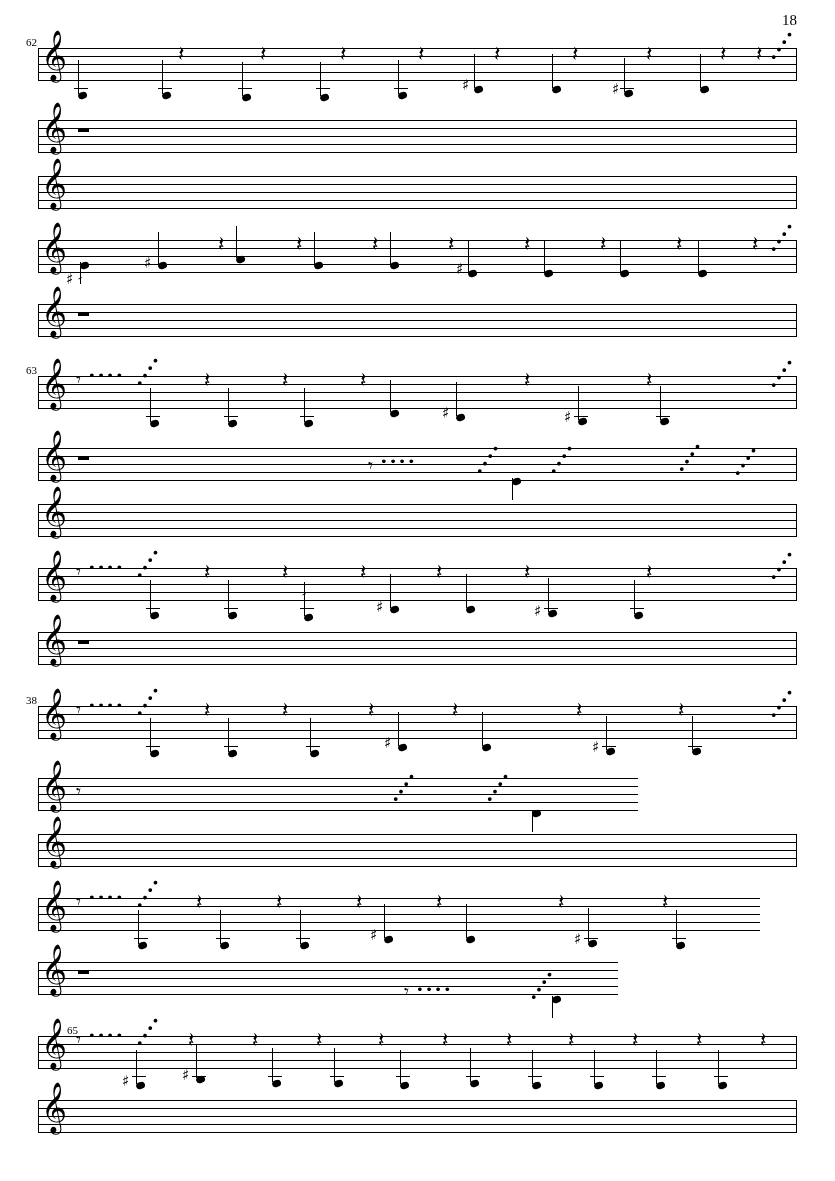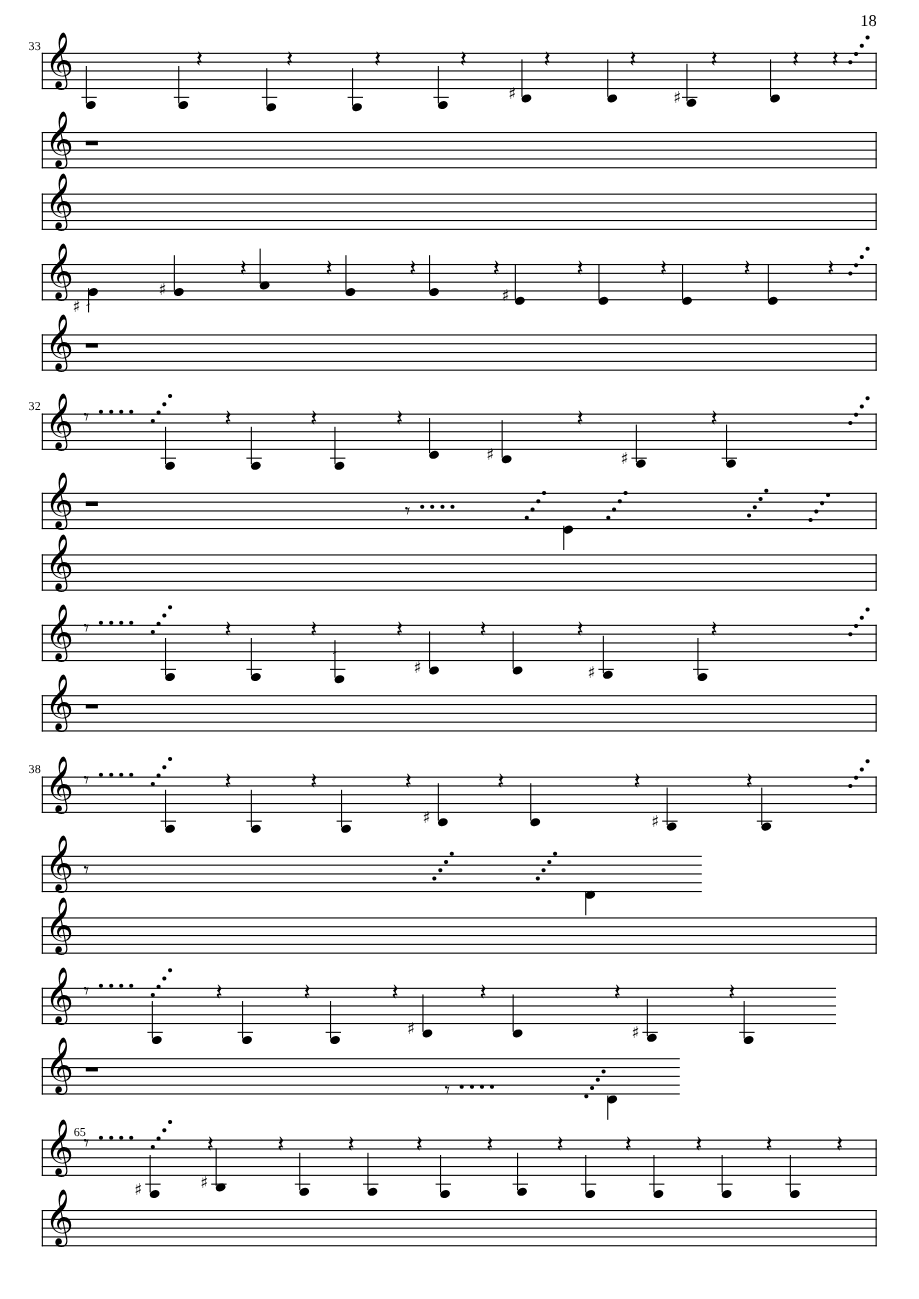--- a/index.html
+++ b/index.html
@@ -135,21 +135,21 @@
   }
 </style>
 </head>
 <body>
 
 <div class="page">
 
   <div class="page-number">18</div>
 
   <div class="system" style="top:0;">
-    <div class="measure-number" style="left:26px; top:36px;">33</div>
+    <div class="measure-number" style="left:26px; top:36px;">62</div>
 
     <div class="staff" style="top:48px; width:759px;">
       <div class="line"></div>
       <div class="line"></div>
       <div class="line"></div>
       <div class="line"></div>
       <div class="line"></div>
       <div class="barline-left"></div>
       <div class="barline-right"></div>
       <div class="clef">𝄞</div>
@@ -305,21 +305,21 @@
       <div class="line"></div>
       <div class="line"></div>
       <div class="barline-left"></div>
       <div class="barline-right"></div>
       <div class="clef">𝄞</div>
       <div class="rest-whole" style="left:40px; top:8px;"></div>
     </div>
   </div>
 
   <div class="system" style="top:0;">
-    <div class="measure-number" style="left:26px; top:364px;">32</div>
+    <div class="measure-number" style="left:26px; top:364px;">63</div>
 
     <div class="staff" style="top:376px; width:759px;">
       <div class="line"></div>
       <div class="line"></div>
       <div class="line"></div>
       <div class="line"></div>
       <div class="line"></div>
       <div class="barline-left"></div>
       <div class="barline-right"></div>
       <div class="clef">𝄞</div>

